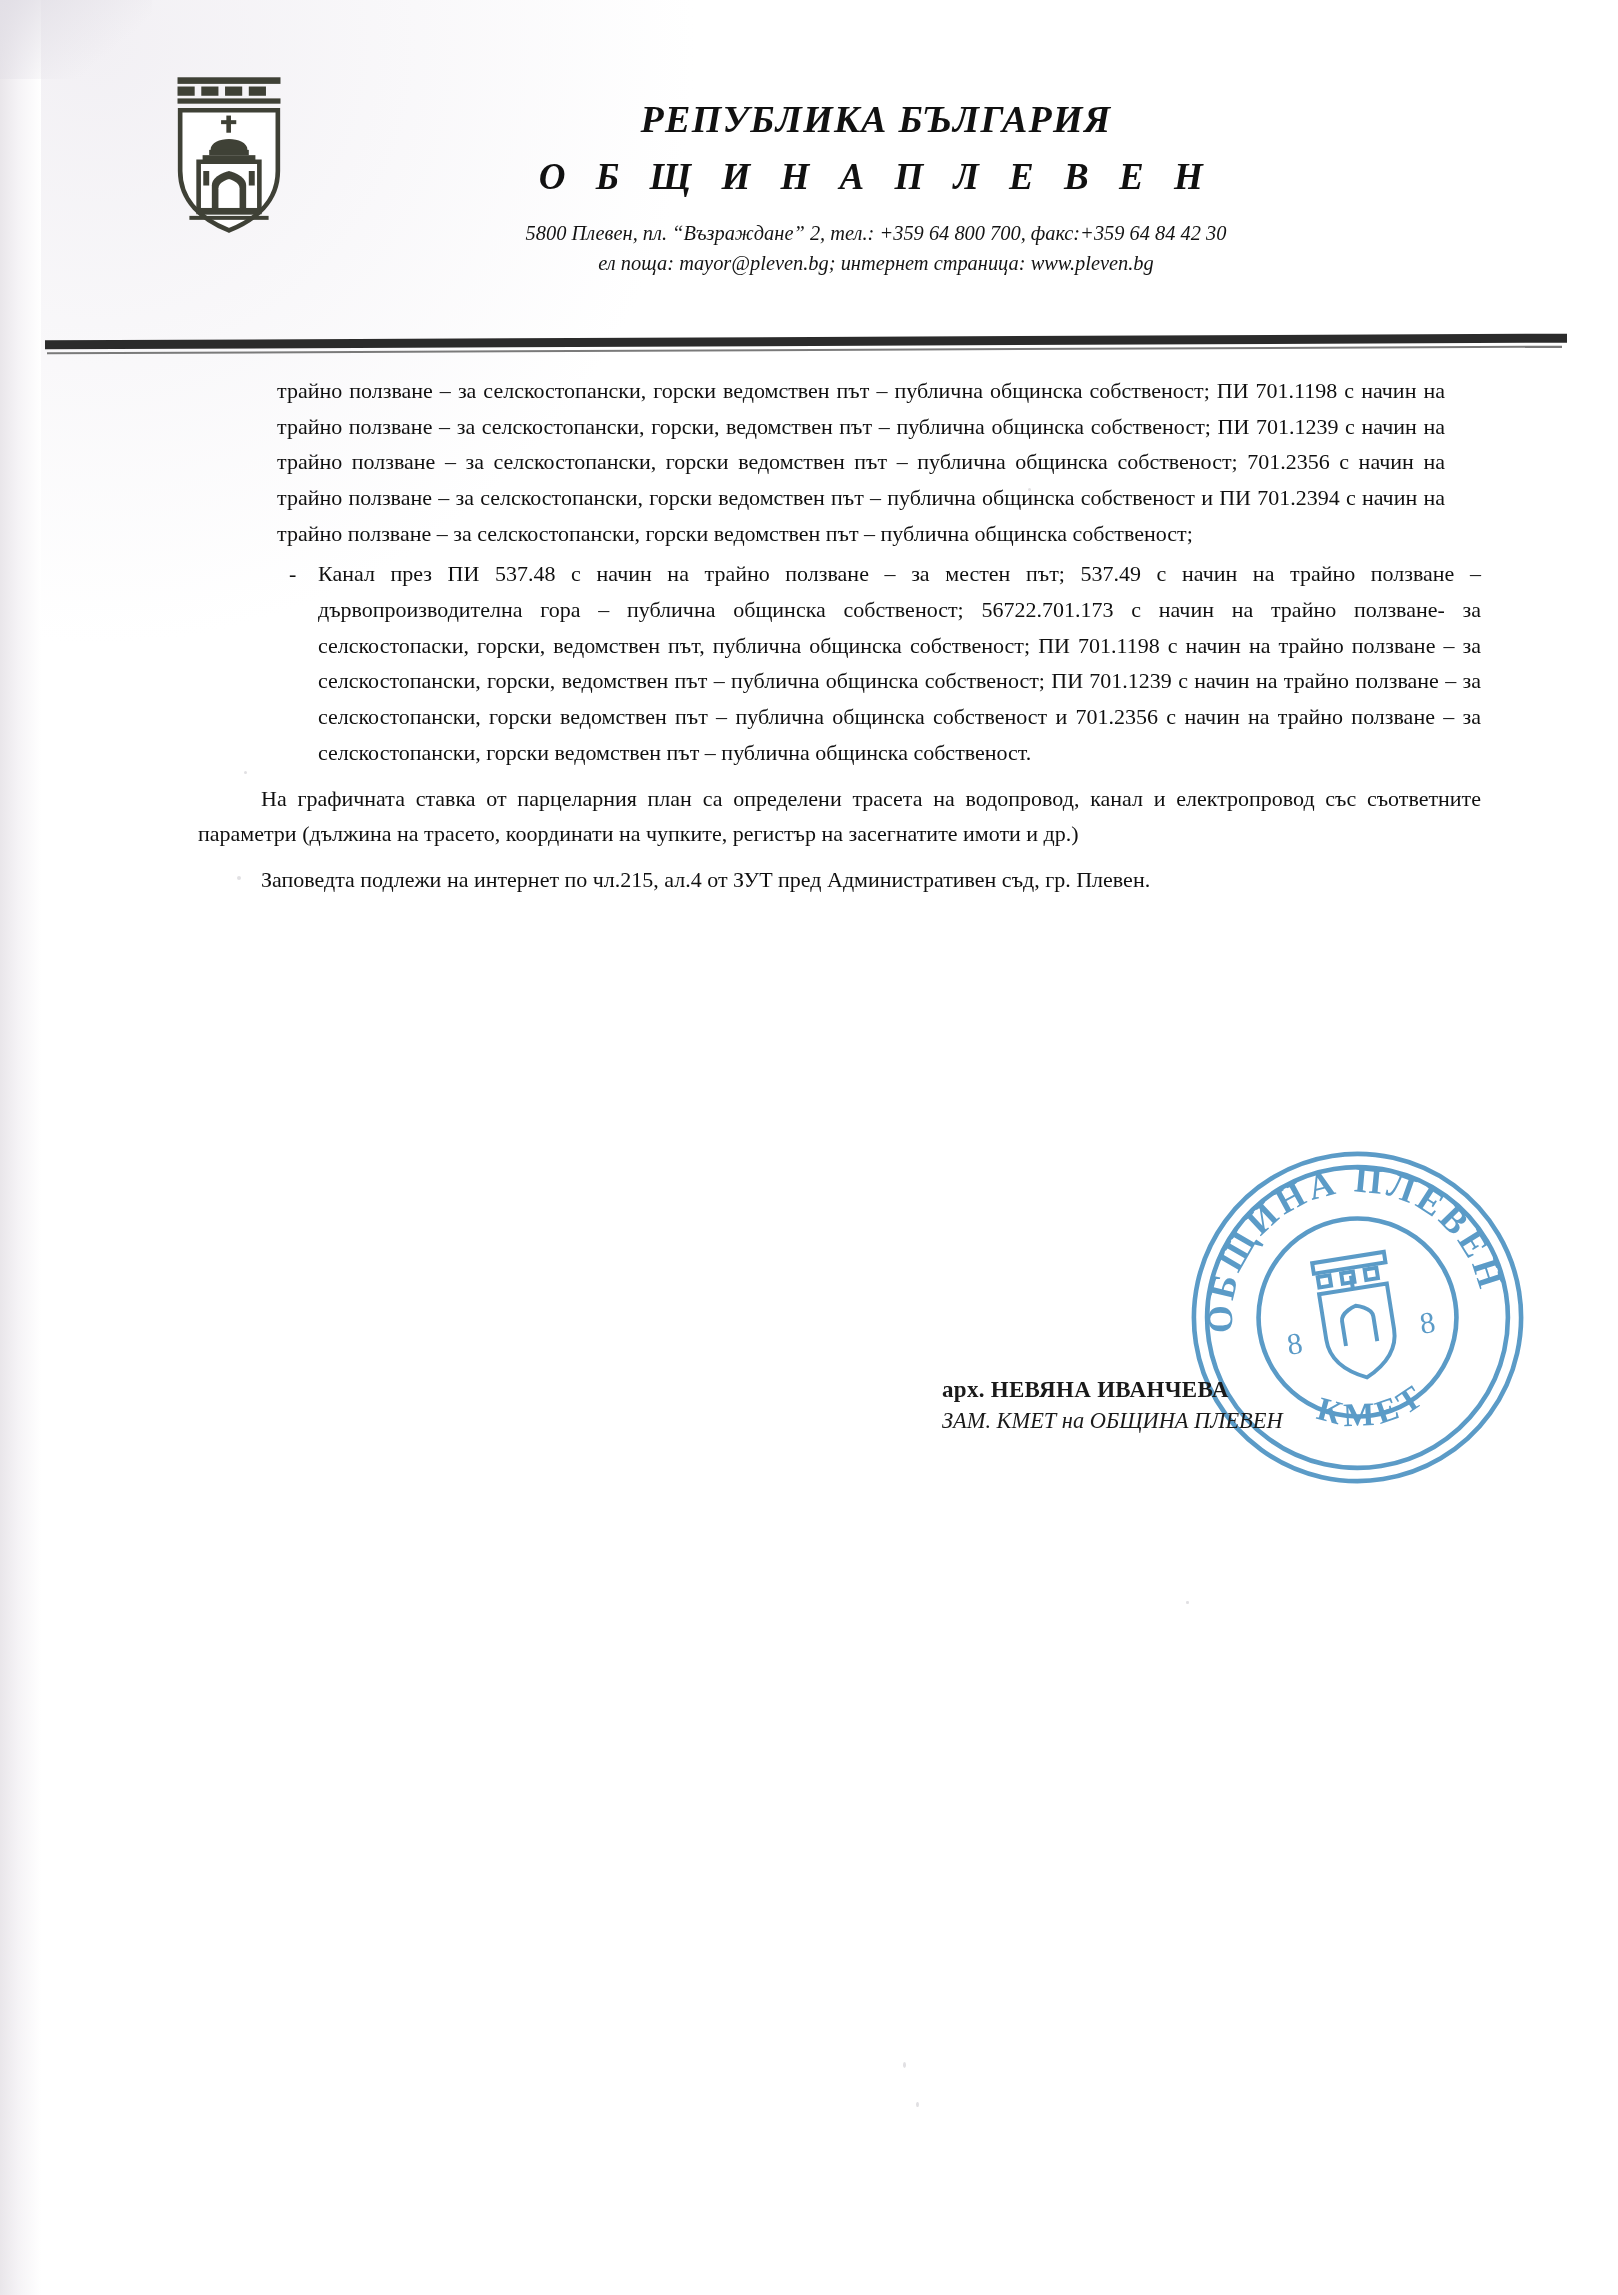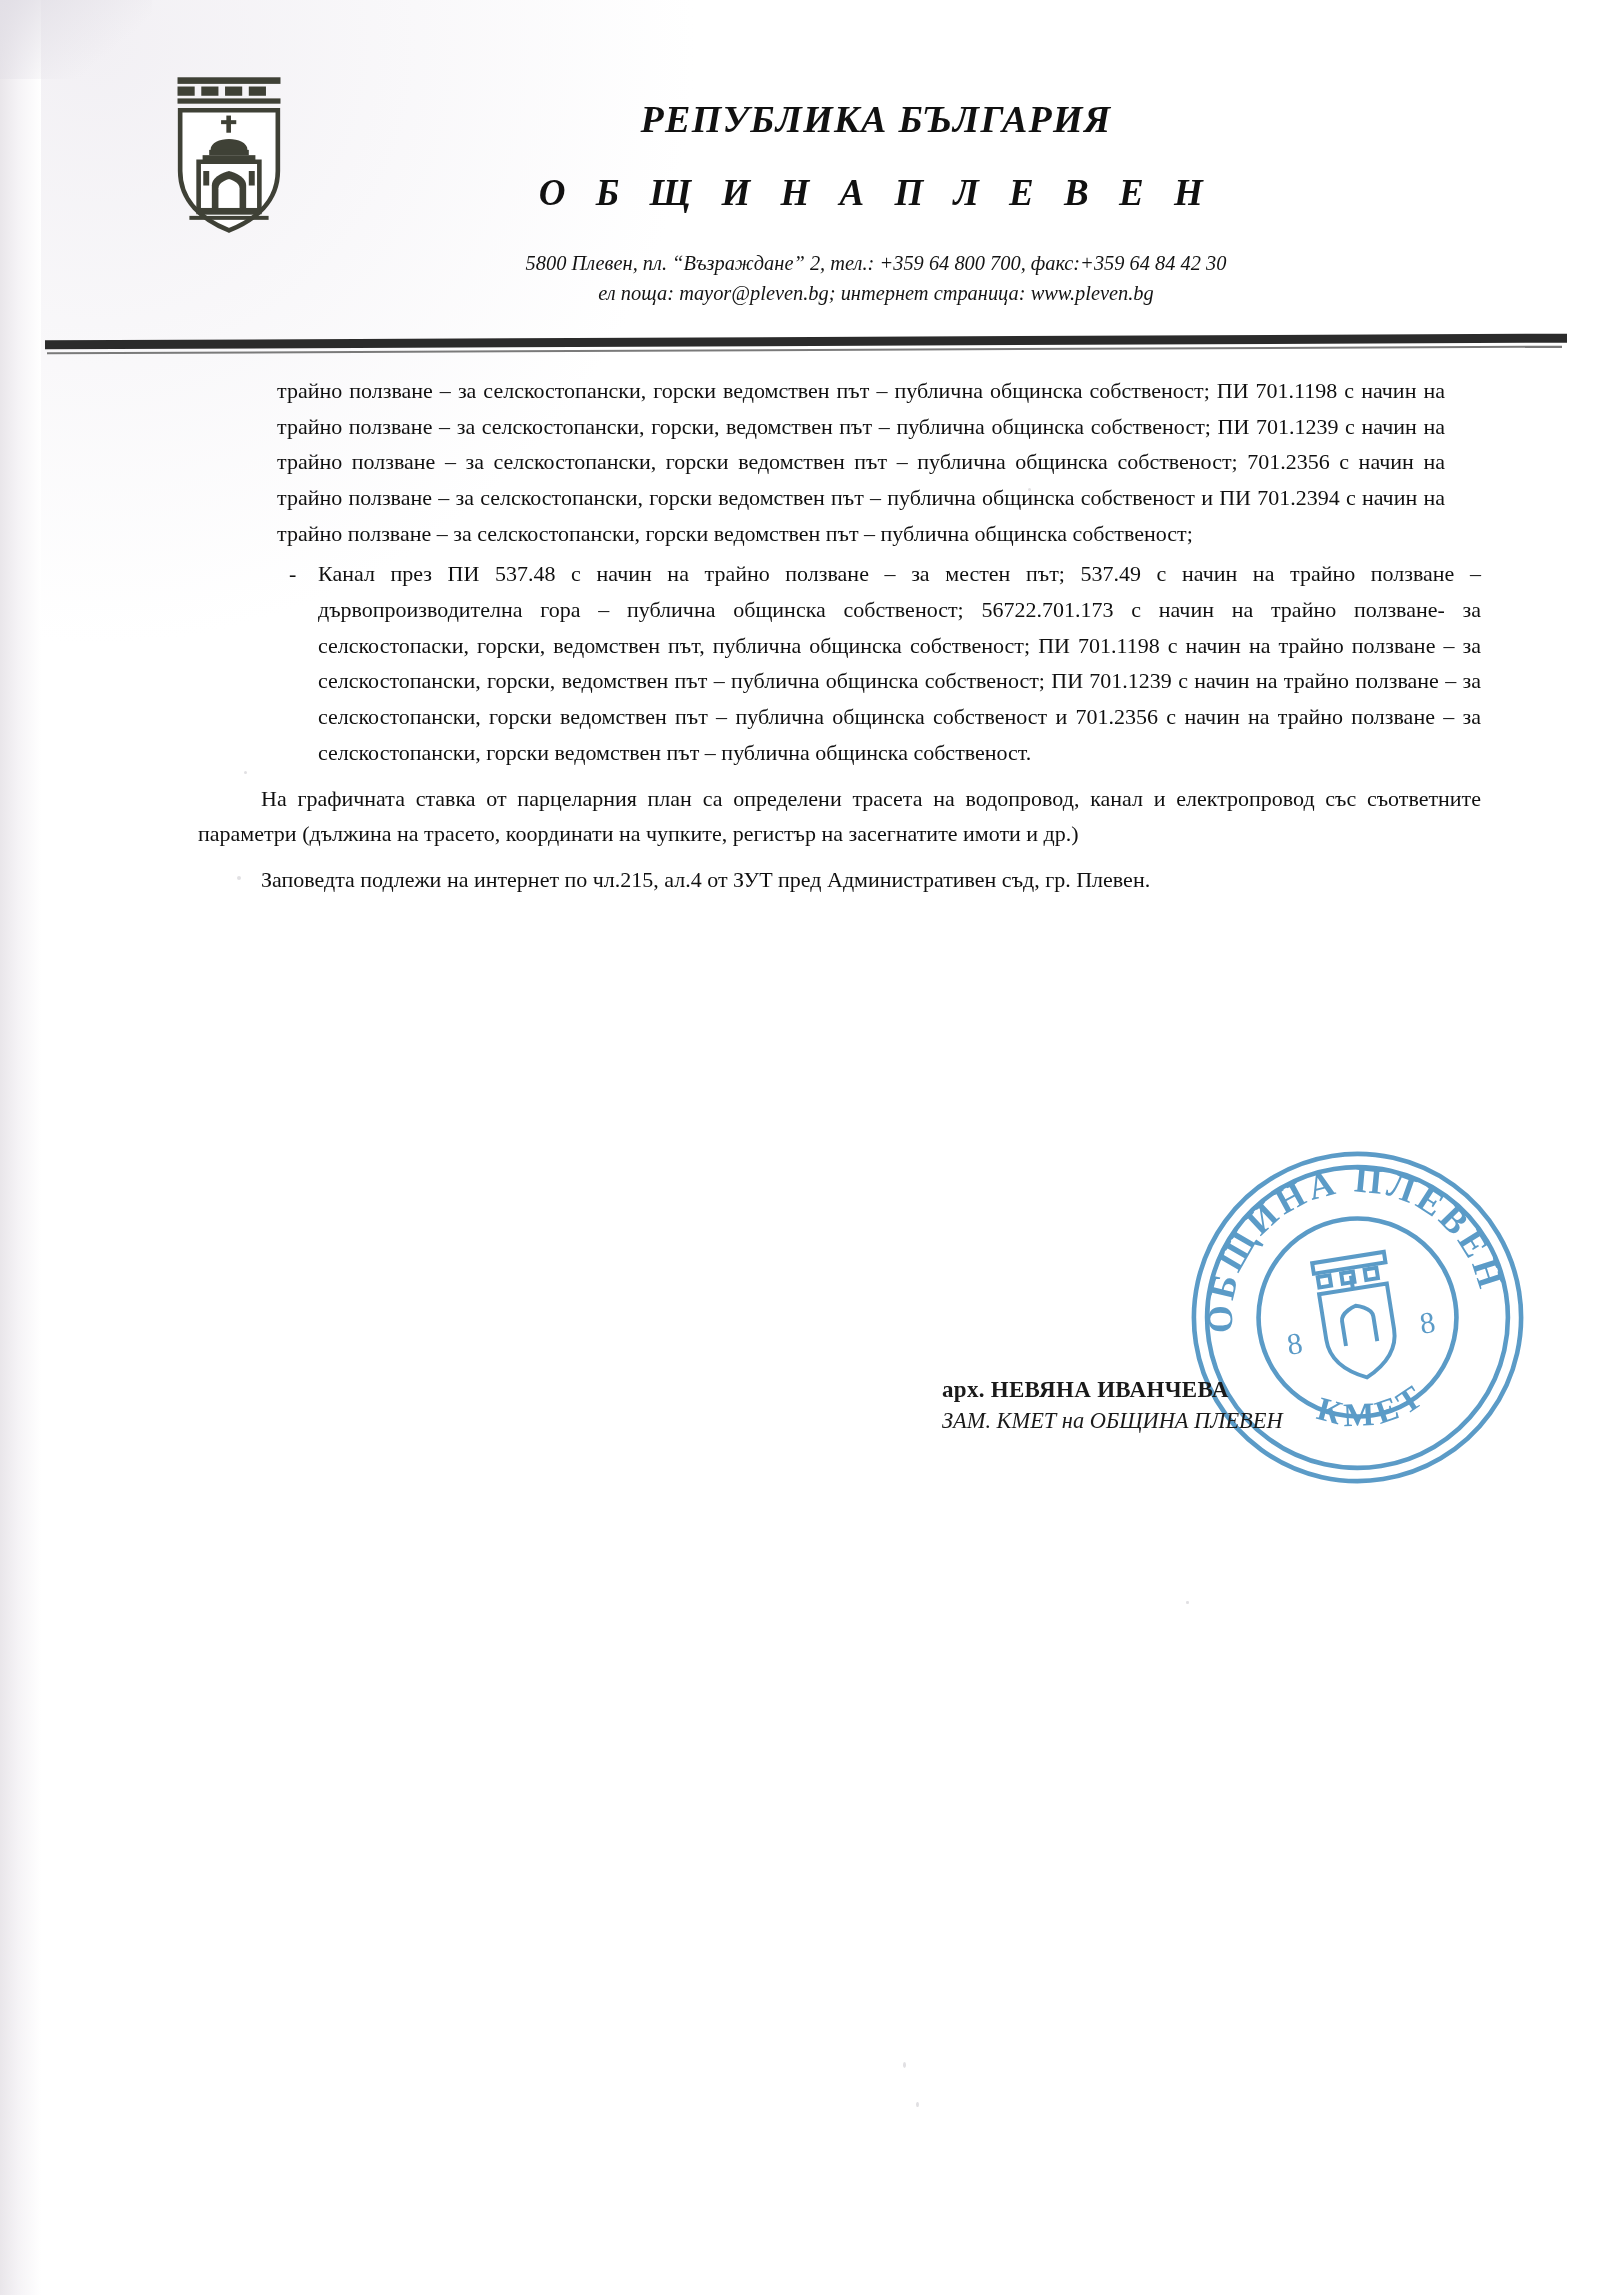--- a/index.html
+++ b/index.html
@@ -67,27 +67,27 @@
     font-weight: bold;
     letter-spacing: 1.3px;
     color: #111;
     line-height: 1.1;
   }
   .city-line {
     font-size: 37px;
     font-weight: bold;
     letter-spacing: 10.5px;
     color: #111;
-    margin-top: 32px;
+    margin-top: 16px;
     line-height: 1.1;
   }
   .contact-line {
     font-size: 20.4px;
     color: #141414;
-    margin-top: 36px;
+    margin-top: 22px;
     line-height: 1.45;
   }
   .contact-line2 {
     font-size: 20.4px;
     color: #141414;
     line-height: 1.45;
   }
 
   .header-rule {
     position: absolute;

